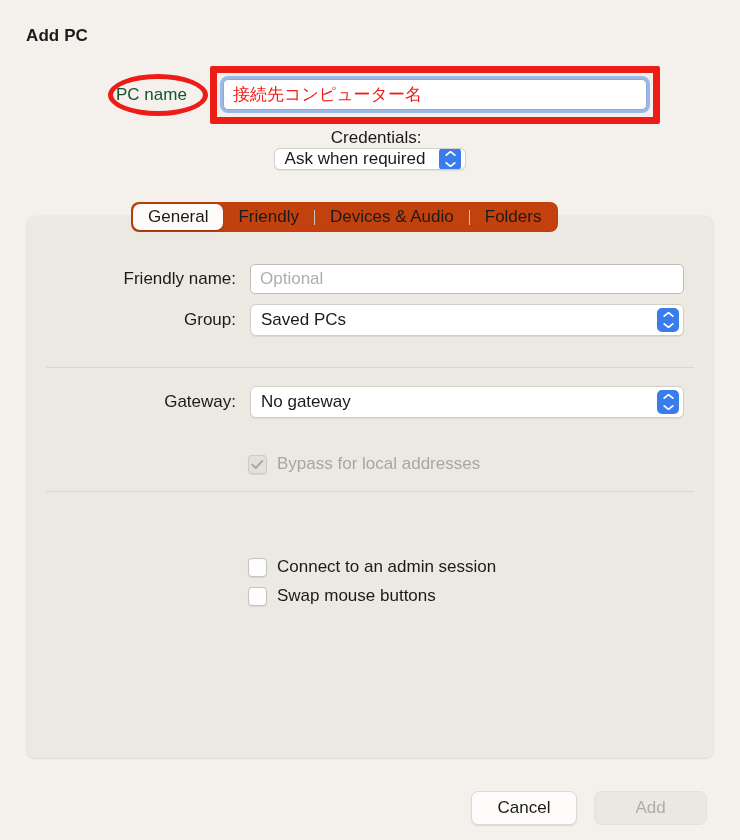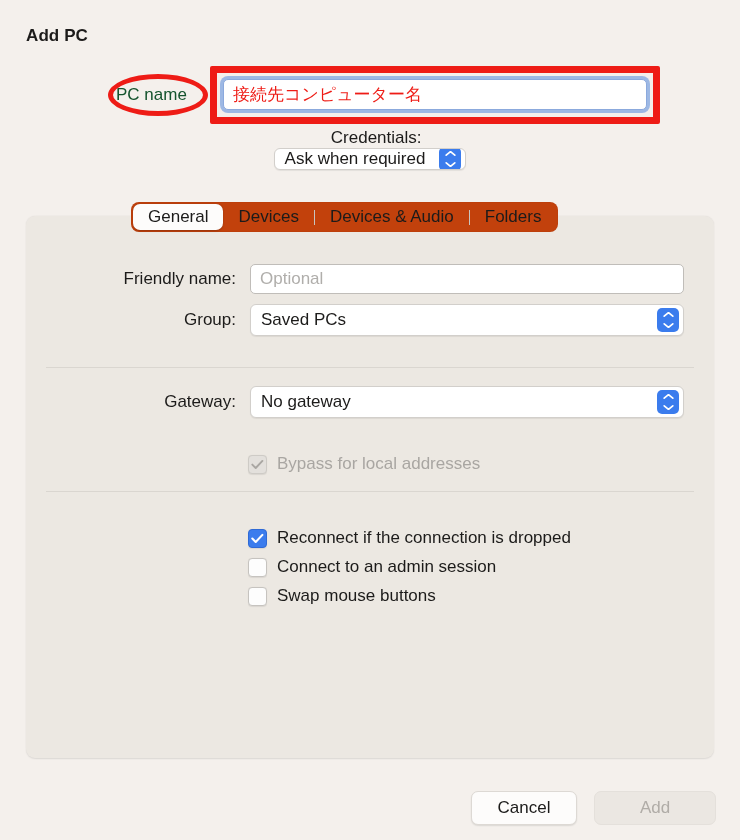--- a/index.html
+++ b/index.html
@@ -284,21 +284,21 @@
     top: 791px;
     width: 106px;
     background: #fdfcfb;
     color: #1c1b1a;
     border: 1px solid #ddd9d4;
     box-shadow: 0 1px 1.5px rgba(0,0,0,0.10);
   }
   #add-button {
     left: 594px;
     top: 791px;
-    width: 122px;
+    width: 113px;
     background: #ebe7e2;
     color: #b0aca7;
     border: 1px solid #e4e0db;
   }
 
   
   .anno { position: absolute; pointer-events: none; }
   #anno-rect {
     left: 210px;
     top: 66px;
@@ -389,43 +389,35 @@
 
     <div class="cbrow disabled" id="cb-bypass">
       <span class="cbox checked-disabled">
         <svg width="13" height="11" viewBox="0 0 13 11" aria-hidden="true">
           <path d="M1.3 5.6 L4.7 9.0 L11.4 1.9" fill="none" stroke="#a9a6a2" stroke-width="1.9" stroke-linecap="round" stroke-linejoin="round"></path>
         </svg>
       </span>
       <span>Bypass for local addresses</span>
     </div>
 
-    <div class="cbrow" id="cb-reconnect">
-      <span class="cbox checked">
-        <svg width="13" height="11" viewBox="0 0 13 11" aria-hidden="true">
-          <path d="M1.3 5.6 L4.7 9.0 L11.4 1.9" fill="none" stroke="#ffffff" stroke-width="2.1" stroke-linecap="round" stroke-linejoin="round"></path>
-        </svg>
-      </span>
-      <span>Reconnect if the connection is dropped</span>
-    </div>
 
     <div class="cbrow" id="cb-admin">
       <span class="cbox"></span>
       <span>Connect to an admin session</span>
     </div>
 
     <div class="cbrow" id="cb-swap">
       <span class="cbox"></span>
       <span>Swap mouse buttons</span>
     </div>
   </div>
 
   <div class="tabbar">
     <div class="tab active">General</div>
-    <div class="tab">Devices</div>
+    <div class="tab">Friendly</div>
     <div class="tab-div"></div>
     <div class="tab">Devices &amp; Audio</div>
     <div class="tab-div"></div>
     <div class="tab">Folders</div>
   </div>
 
   <div class="btn" id="cancel-button">Cancel</div>
   <div class="btn" id="add-button">Add</div>
 
   <div class="anno" id="anno-rect"></div>

